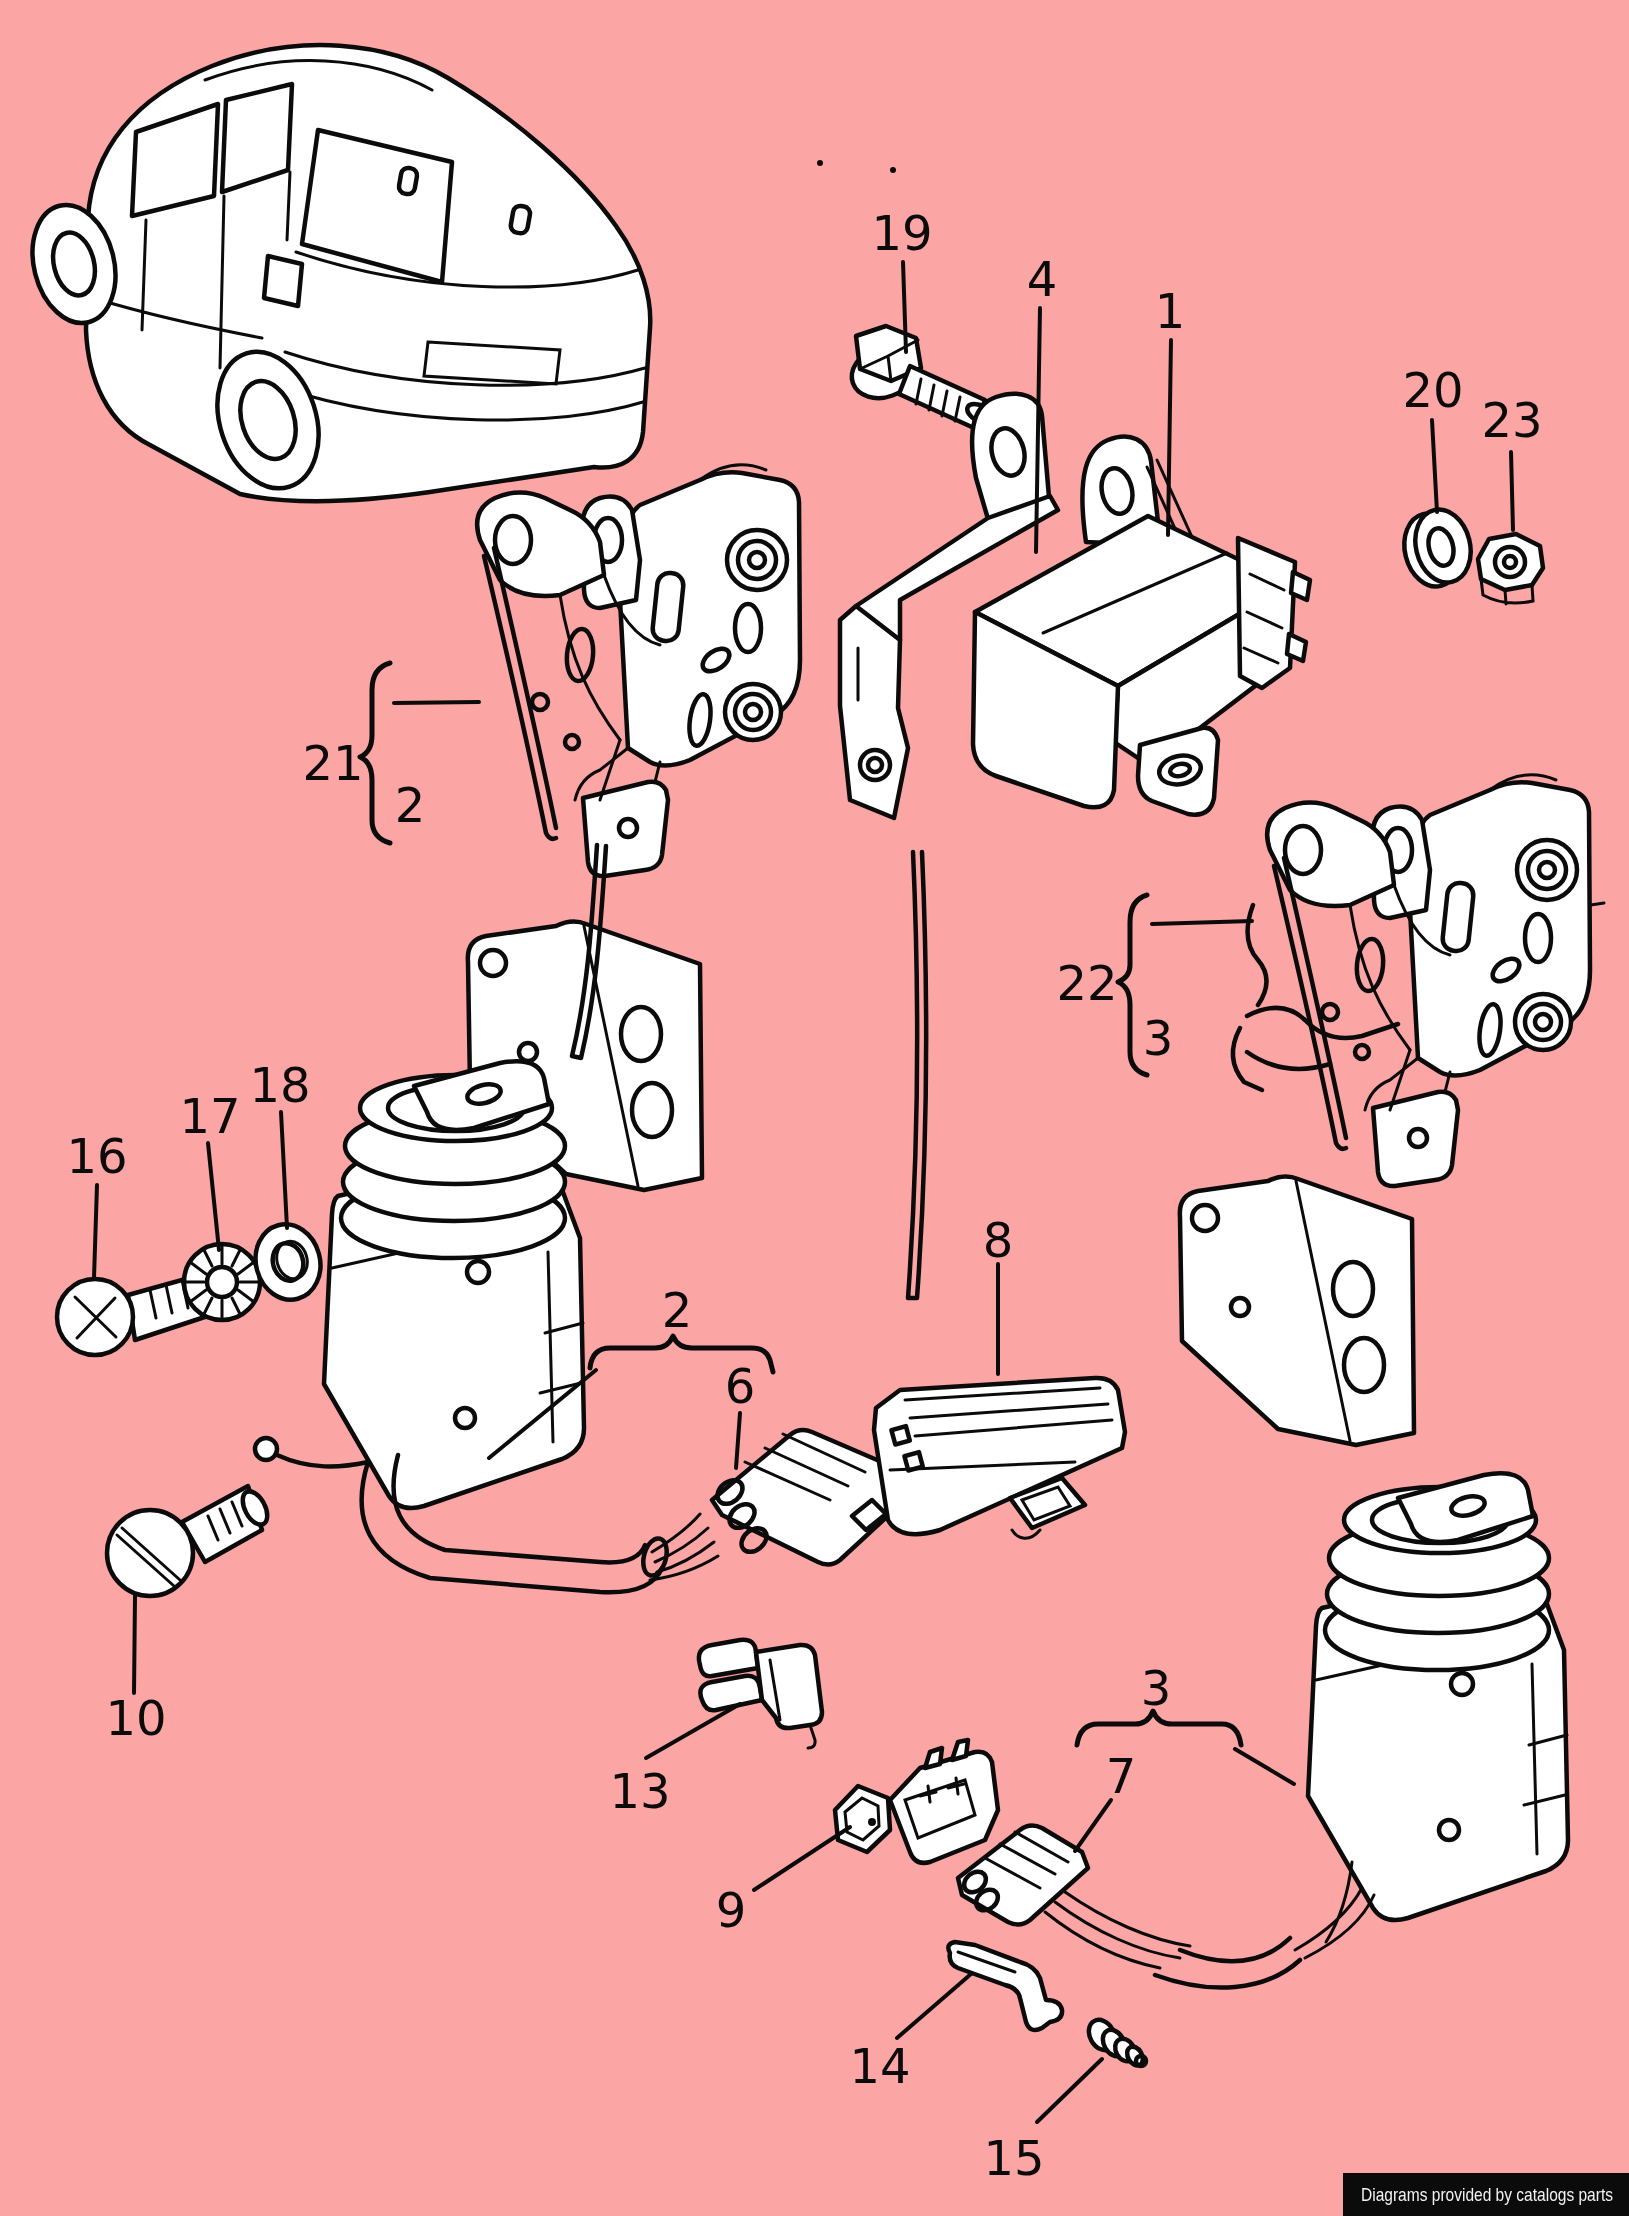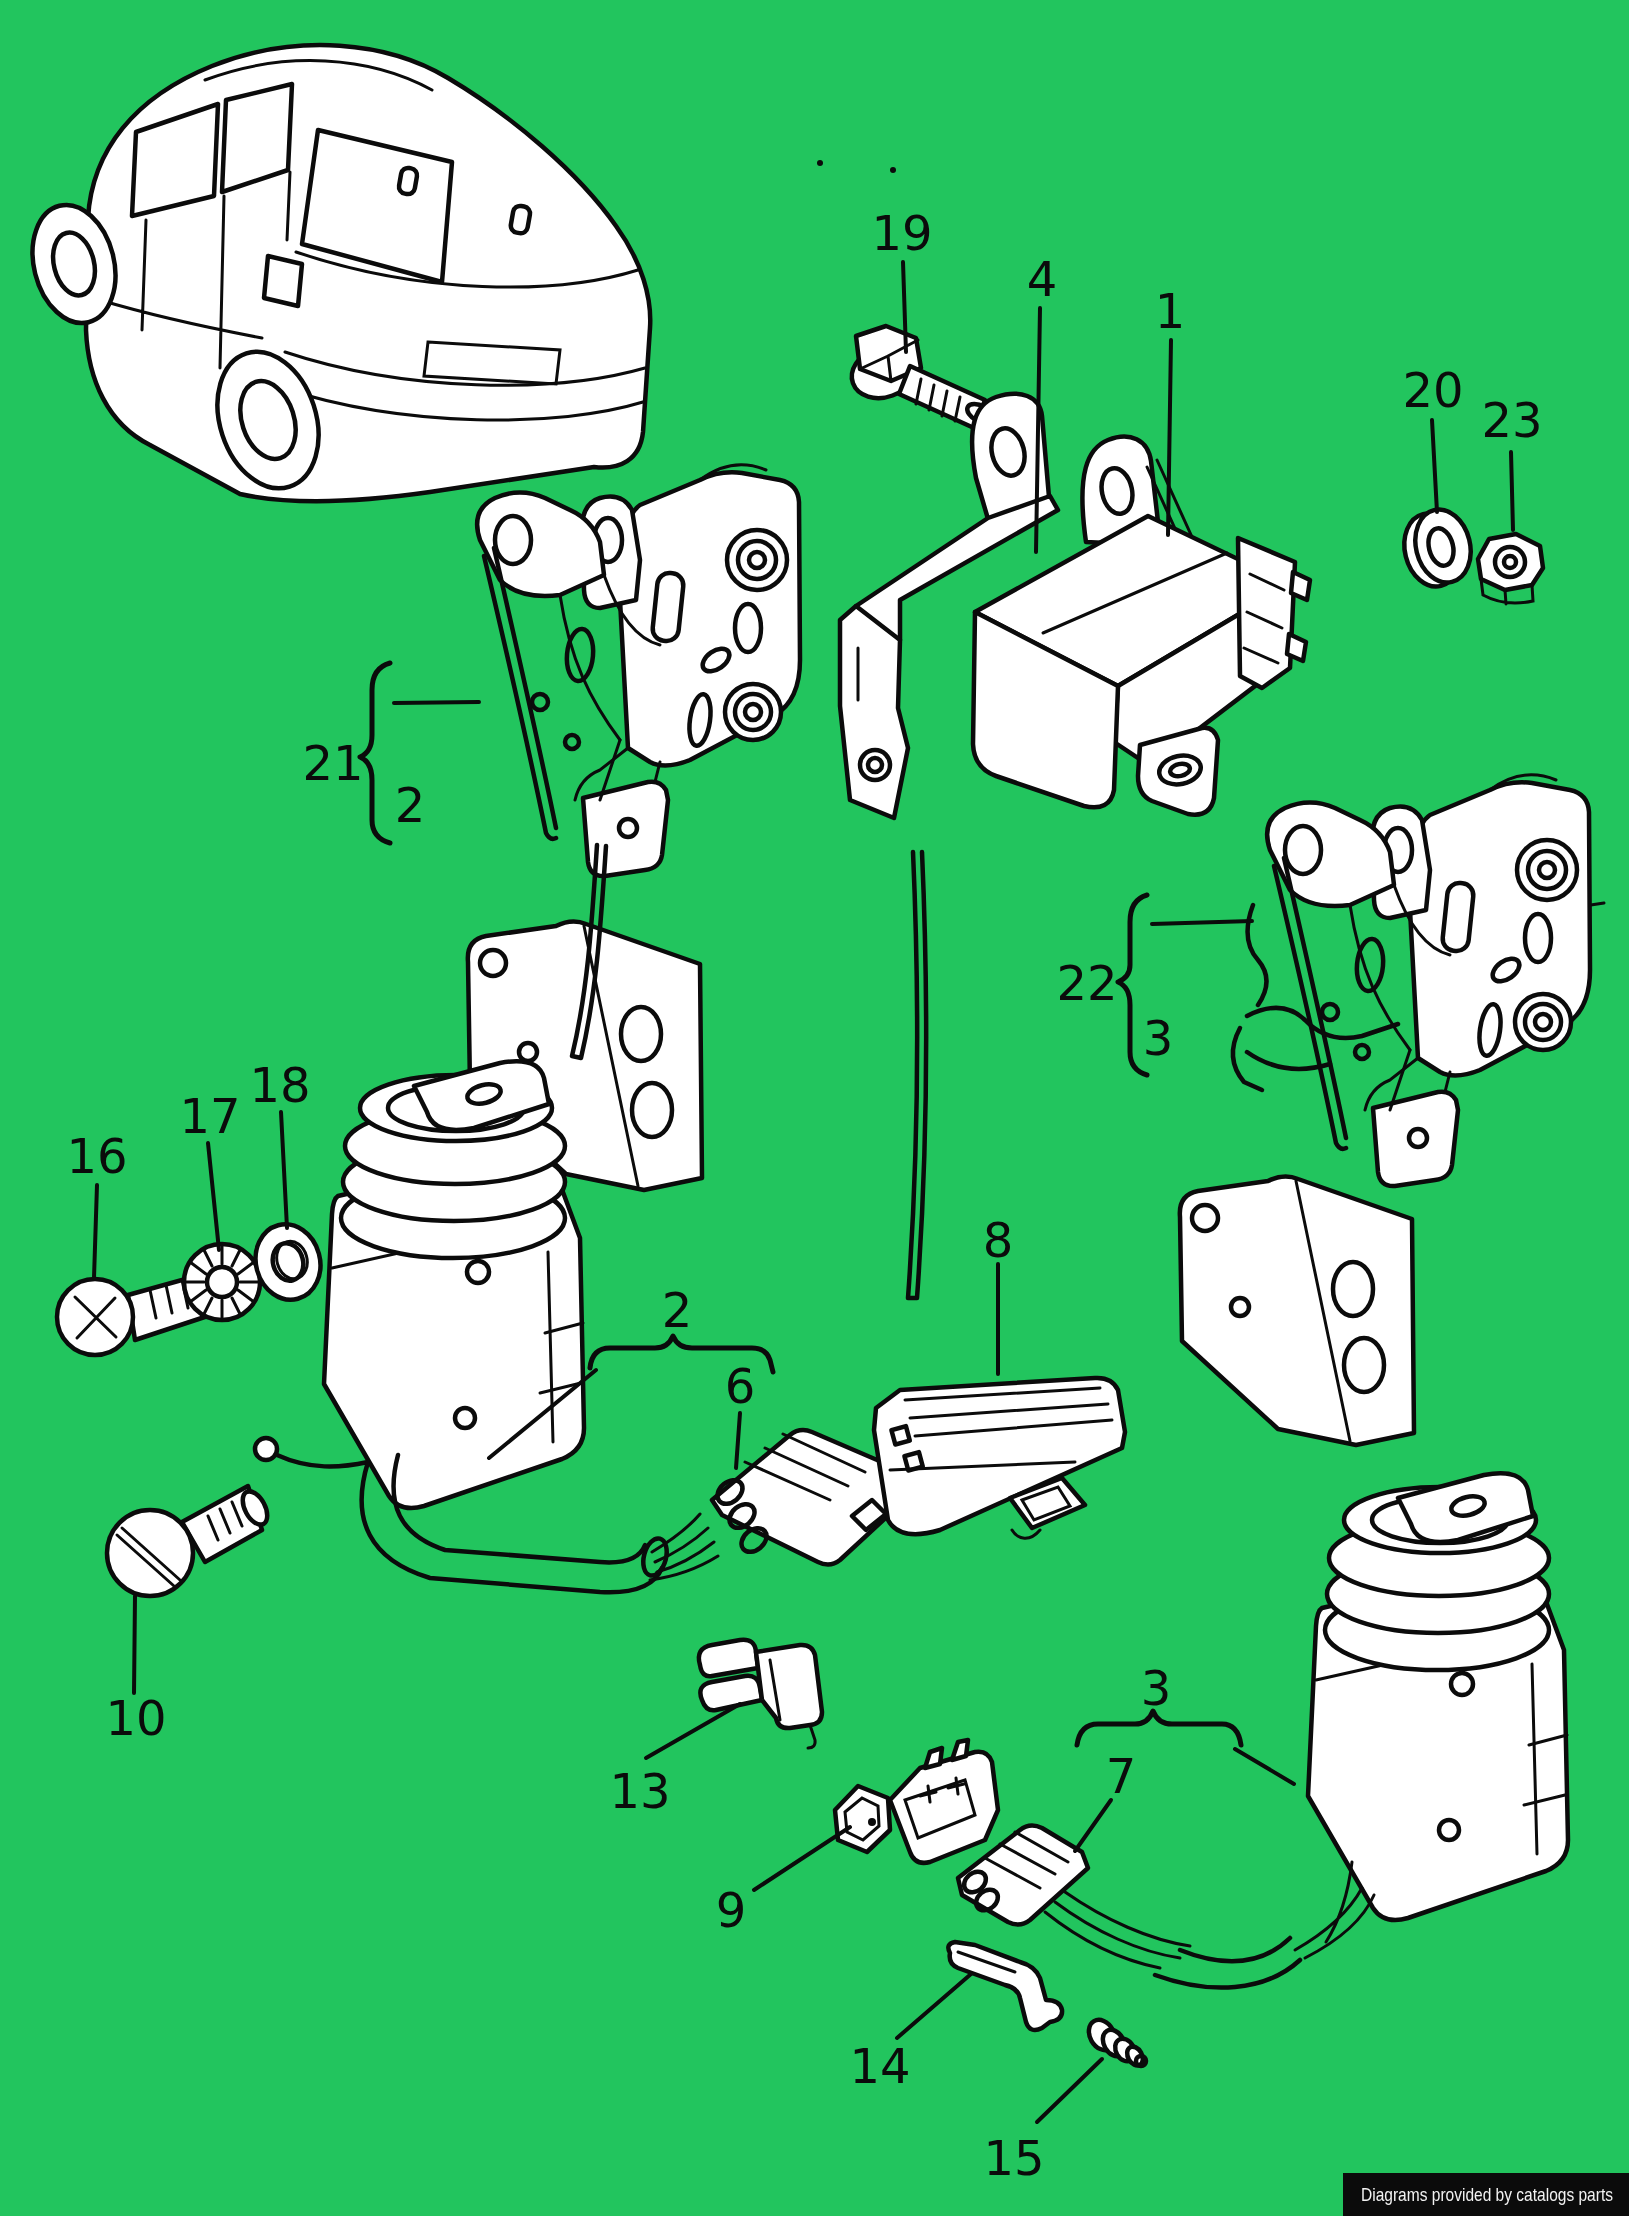--- a/index.html
+++ b/index.html
@@ -1,16 +1,16 @@
 <!DOCTYPE html>
 <html><head>
 <meta charset="utf-8">
 <style>
   html,body{margin:0;padding:0;background:#ffffff;}
-  .stage{position:relative;width:1629px;height:2216px;background:#22c55e;overflow:hidden;}
+  .stage{position:relative;width:1629px;height:2216px;background:#fca5a5;overflow:hidden;}
   svg{position:absolute;left:0;top:0;}
   .s  {stroke:#0b0b0b;stroke-width:4.5;fill:none;stroke-linecap:round;stroke-linejoin:round;}
   .sf {stroke:#0b0b0b;stroke-width:4.5;fill:#ffffff;stroke-linecap:round;stroke-linejoin:round;}
   .thin{stroke:#0b0b0b;stroke-width:3;fill:none;stroke-linecap:round;}
   .lead{stroke:#0b0b0b;stroke-width:4;fill:none;stroke-linecap:round;}
   .brace{stroke:#0b0b0b;stroke-width:5;fill:none;stroke-linecap:round;stroke-linejoin:round;}
   .callout{font-family:"DejaVu Sans",sans-serif;font-size:48px;fill:#0b0b0b;text-anchor:middle;}
   .footer-text{font-family:"Liberation Sans",sans-serif;font-size:19px;fill:#f2f2f2;text-anchor:middle;}
 </style>
 </head>

